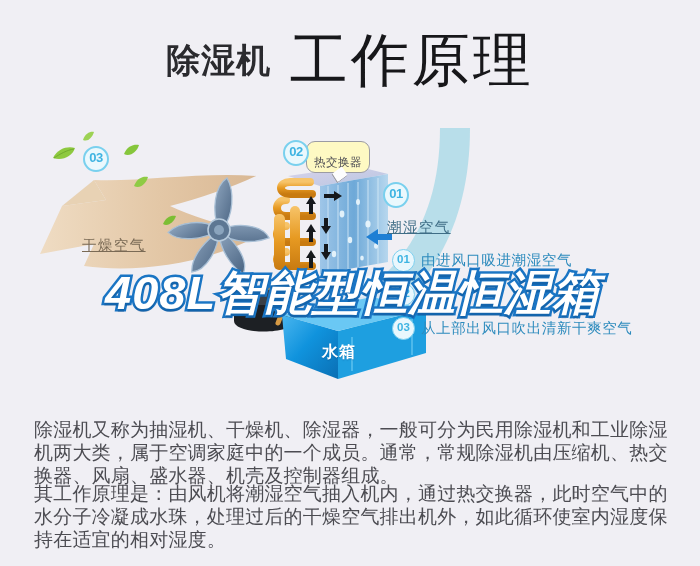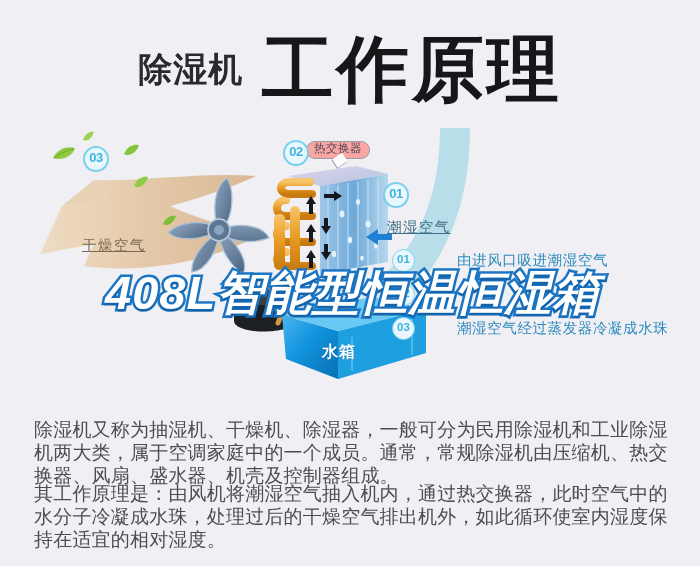--- a/index.html
+++ b/index.html
@@ -25,22 +25,22 @@
     white-space: nowrap;
   }
   .title-a {
     font-size: 34px;
     font-weight: bold;
     color: #2a2a2e;
     letter-spacing: 1px;
     vertical-align: middle;
   }
   .title-b {
-    font-size: 72px;
-    font-weight: bold;
+    font-size: 58px;
+    font-weight: normal;
     color: #17171a;
     letter-spacing: 3px;
     margin-left: 14px;
     vertical-align: middle;
     margin-top: 32px;
   }
 
   
   .stage {
     position: absolute;
@@ -91,24 +91,24 @@
     top: 40px;
     width: 124px;
     height: 128px;
   }
 
   
   .bubble {
     position: absolute;
     left: 306px;
     top: 23px;
-    background: #fca5a5;
+    background: #fef9c3;
     border: 1.6px solid #9b9ba3;
     border-radius: 9px;
-    padding: 0 7px 3px 7px;
+    padding: 14px 7px 3px 7px;
     font-size: 11.5px;
     color: #4a4a52;
     letter-spacing: 0.5px;
     line-height: 1.15;
     white-space: nowrap;
   }
   .bubble::after {
     content: "";
     position: absolute;
     left: 26px;
@@ -200,21 +200,20 @@
     font-size: 11.5px;
     font-weight: bold;
     line-height: 18px;
     text-align: center;
     margin-right: 6px;
   }
   .step-text {
     font-size: 14.5px;
     color: #2d8bbd;
     letter-spacing: 0.6px;
-    margin-left: 36px;
   }
 
   
   .overlay-headline {
     position: absolute;
     left: 105px;
     top: 262px;
     font-size: 47px;
     font-weight: bold;
     font-style: italic;
@@ -441,20 +440,20 @@
 <div class="steps">
   <div class="step">
     <div class="step-ring">01</div>
     <div class="step-text">由进风口吸进潮湿空气</div>
   </div>
   <div class="step">
     <div class="step-ring">02</div>
   </div>
   <div class="step">
     <div class="step-ring">03</div>
-    <div class="step-text">潮湿空气经过蒸发器冷凝成水珠</div>
+    <div class="step-text">从上部出风口吹出清新干爽空气</div>
   </div>
 </div>
 
 <div class="overlay-headline">408L智能型恒温恒湿箱</div>
 
 <div class="copy copy-1">除湿机又称为抽湿机、干燥机、除湿器，一般可分为民用除湿机和工业除湿机两大类，属于空调家庭中的一个成员。通常，常规除湿机由压缩机、热交换器、风扇、盛水器、机壳及控制器组成。</div>
 <div class="copy copy-2">其工作原理是：由风机将潮湿空气抽入机内，通过热交换器，此时空气中的水分子冷凝成水珠，处理过后的干燥空气排出机外，如此循环使室内湿度保持在适宜的相对湿度。</div>
 
 </body></html>

